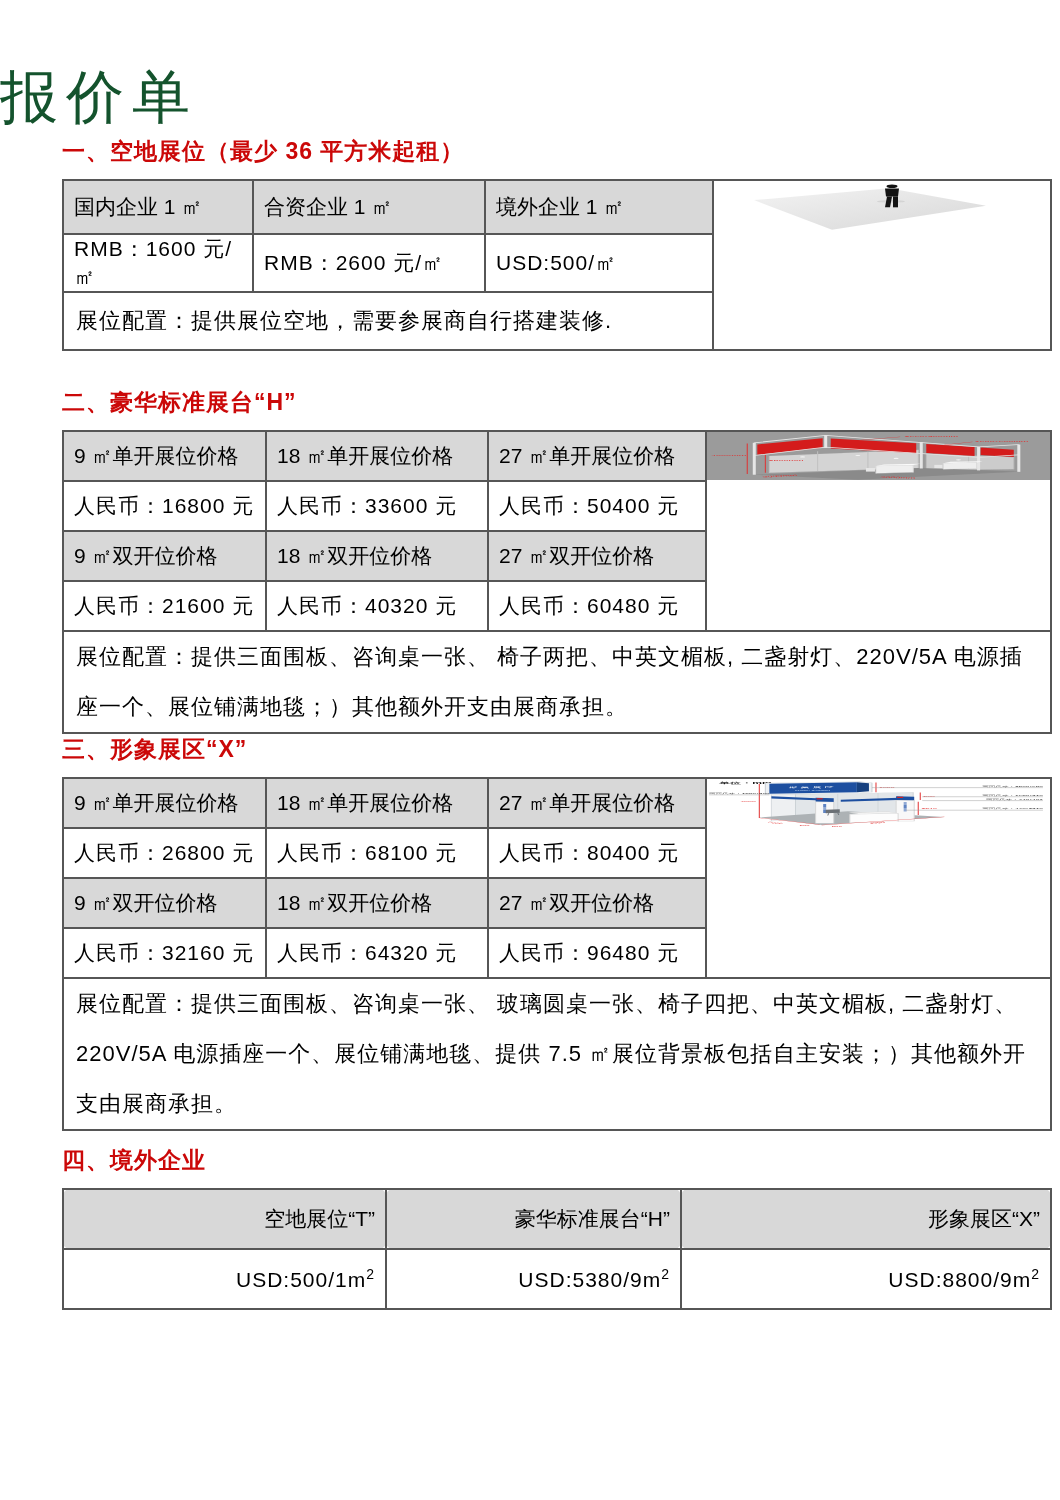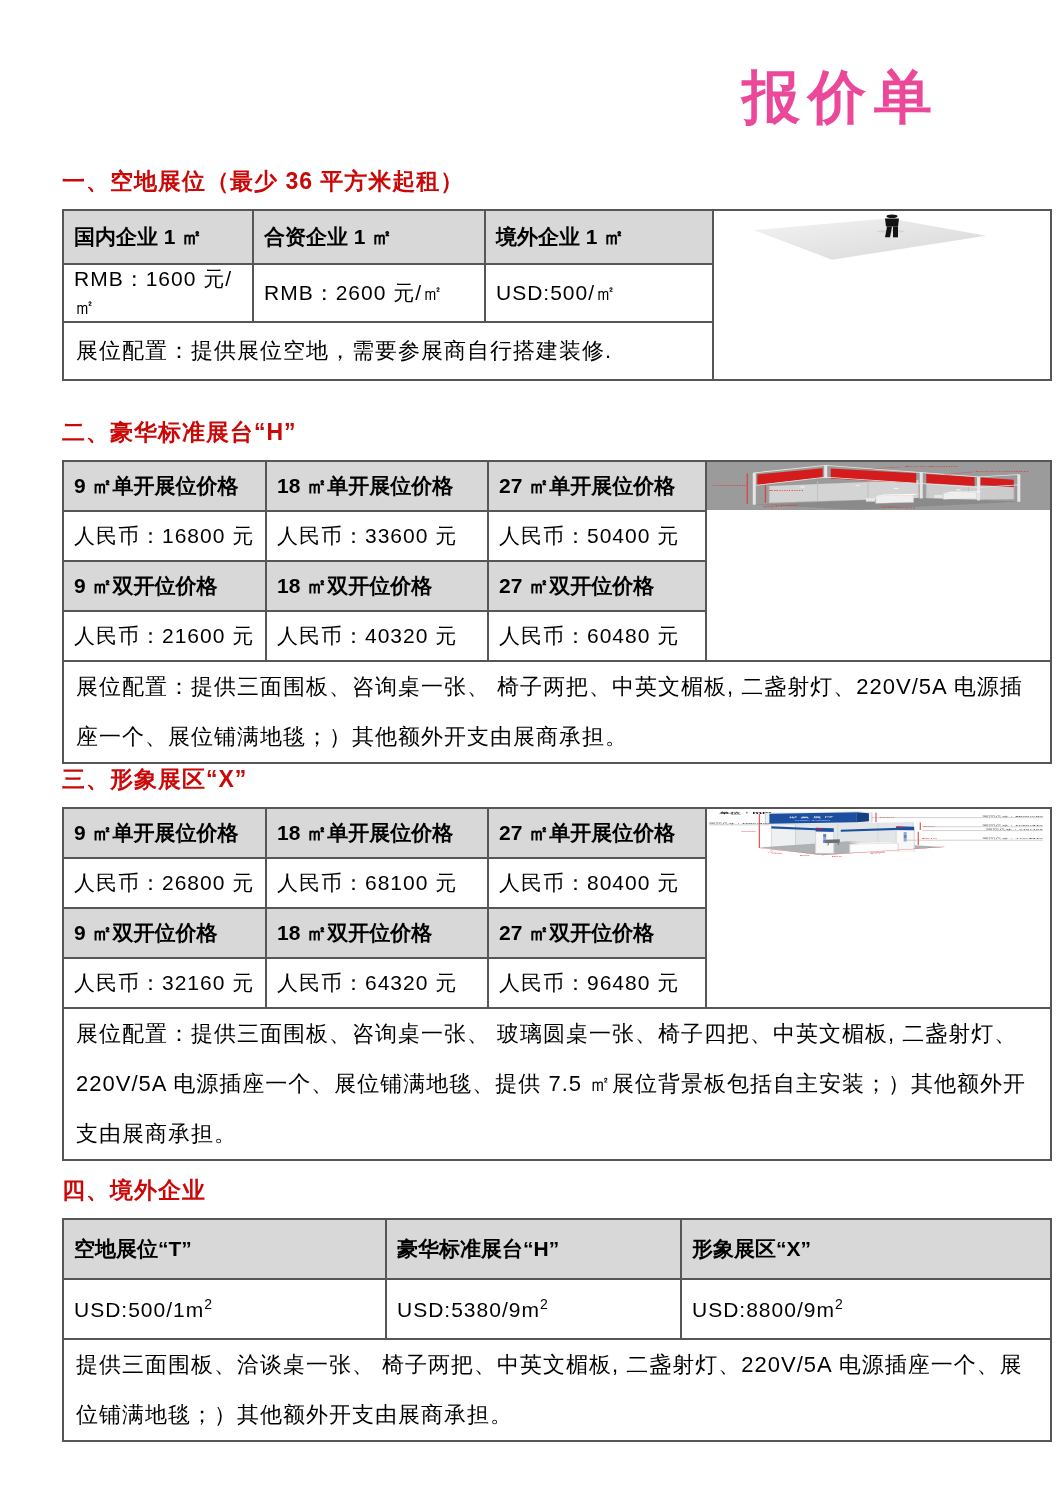--- a/index.html
+++ b/index.html
@@ -1,31 +1,31 @@
 <!DOCTYPE html>
 <html><head>
 <meta charset="utf-8">
 <style>
   html,body{margin:0;padding:0;background:#fff;}
   body{width:1060px;height:1500px;font-family:"Liberation Sans","DejaVu Sans",sans-serif;color:#000;overflow:hidden;}
   .page{position:relative;width:1060px;height:1500px;}
   .content{margin-left:62px;width:988px;}
-  .doc-title{margin:58px 120px 0 0;text-align:right;color:#ec4899;font-weight:bold;
+  .doc-title{margin:58px 120px 0 0;text-align:left;color:#14532d;font-weight:normal;
              font-size:58px;letter-spacing:8px;line-height:1.35;}
   .sec-heading{color:#cb0808;font-weight:bold;font-size:23px;letter-spacing:1px;}
-  .mt1{margin-top:30px}.mt2{margin-top:36px}.mt3{}.mt4{margin-top:14px}
+  .mt1{}.mt2{margin-top:36px}.mt3{}.mt4{margin-top:14px}
   table{border-collapse:collapse;table-layout:fixed;margin-top:12px;width:988px;}
   td{border:2px solid #565656;vertical-align:middle;overflow:hidden;}
-  .hd{background:#d8d8d8;font-weight:bold;font-size:21px;padding:0 10px;}
+  .hd{background:#d8d8d8;font-weight:normal;font-size:21px;padding:0 10px;}
   .val{font-size:21px;padding:0 10px;letter-spacing:1px;}
   .note{font-size:22px;line-height:50px;padding:0 12px;letter-spacing:1px;}
   .r52 td{height:52px}.r48 td{height:48px}.r56 td{height:56px}.r58 td{height:58px}
   .imgcell{padding:0;vertical-align:top;background:#fff;}
   .imgcell svg{display:block;width:100%;height:100%;}
-  .c{text-align:left;}
+  .c{text-align:right;border-radius:7px;}
   sup{font-size:14px;}
   svg text{font-family:"Liberation Sans","DejaVu Sans",sans-serif;}
 </style>
 </head>
 <body>
 
 <div class="page">
   <h1 class="doc-title">报价单</h1>
 
   <div class="content">
@@ -294,20 +294,17 @@
           <tr class="r58">
         <td class="hd c">空地展位“T”</td>
         <td class="hd c">豪华标准展台“H”</td>
         <td class="hd c">形象展区“X”</td>
       </tr>
       <tr class="r58">
         <td class="val c"><span>USD:500/1m</span><sup>2</sup></td>
         <td class="val c"><span>USD:5380/9m</span><sup>2</sup></td>
         <td class="val c"><span>USD:8800/9m</span><sup>2</sup></td>
       </tr>
-      <tr>
-        <td class="note" colspan="3">提供三面围板、洽谈桌一张、 椅子两把、中英文楣板, 二盏射灯、220V/5A 电源插座一个、展位铺满地毯；）其他额外开支由展商承担。</td>
-      </tr>
     </tbody>
       </table>
 
   </div>
 </div>
 
 </body></html>

